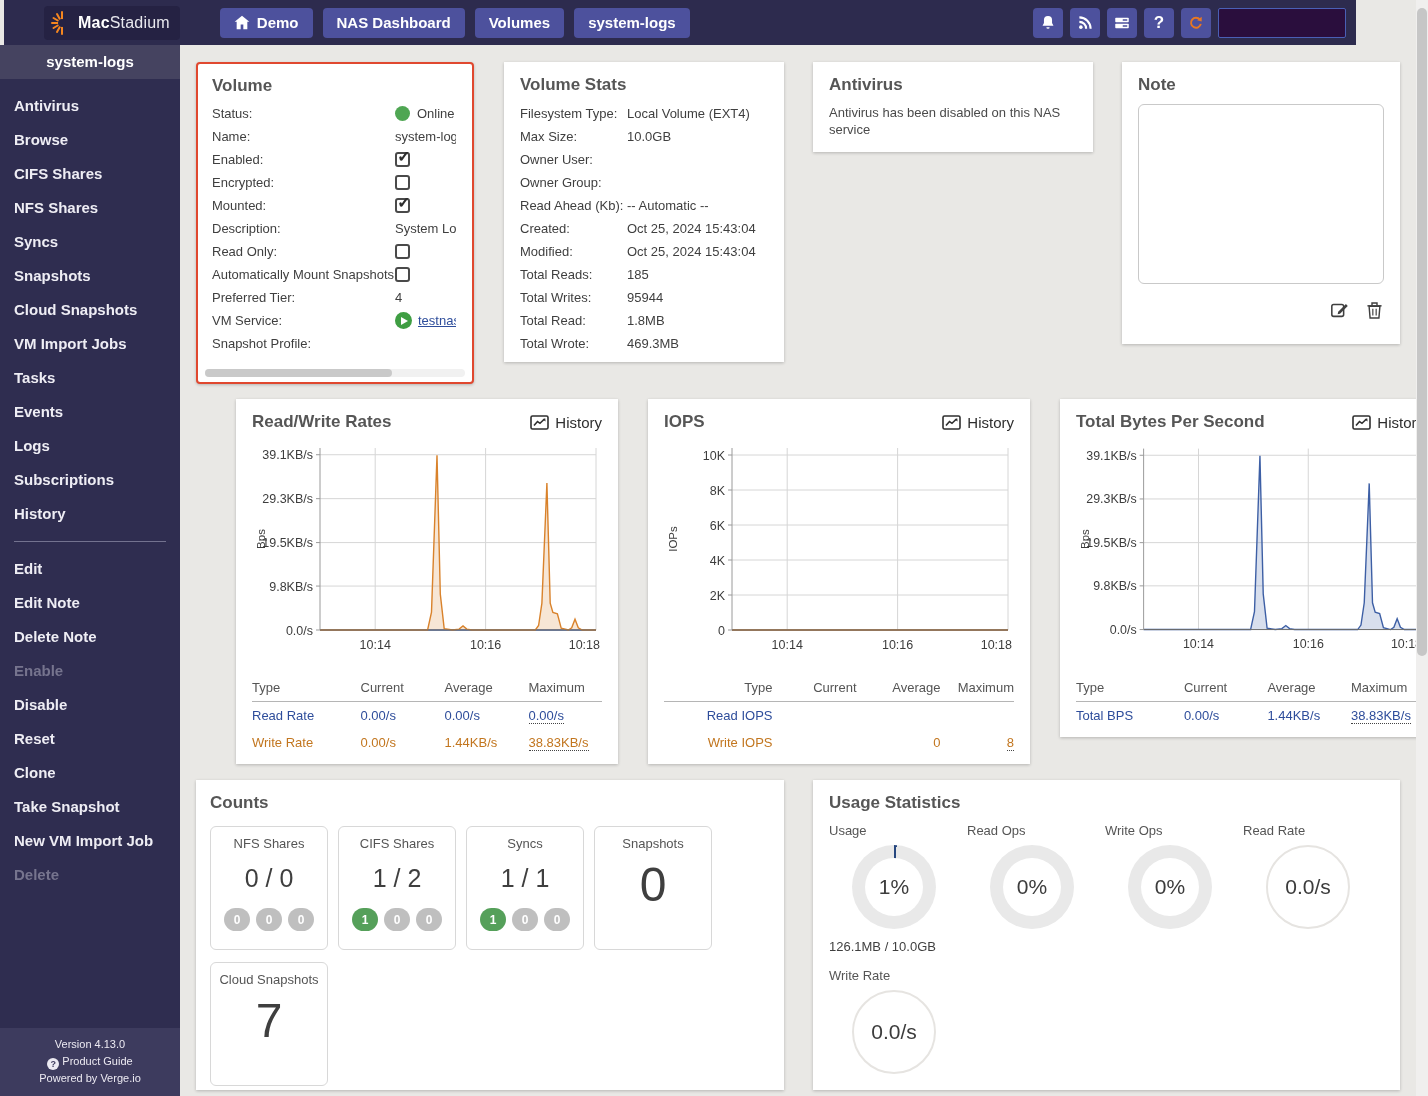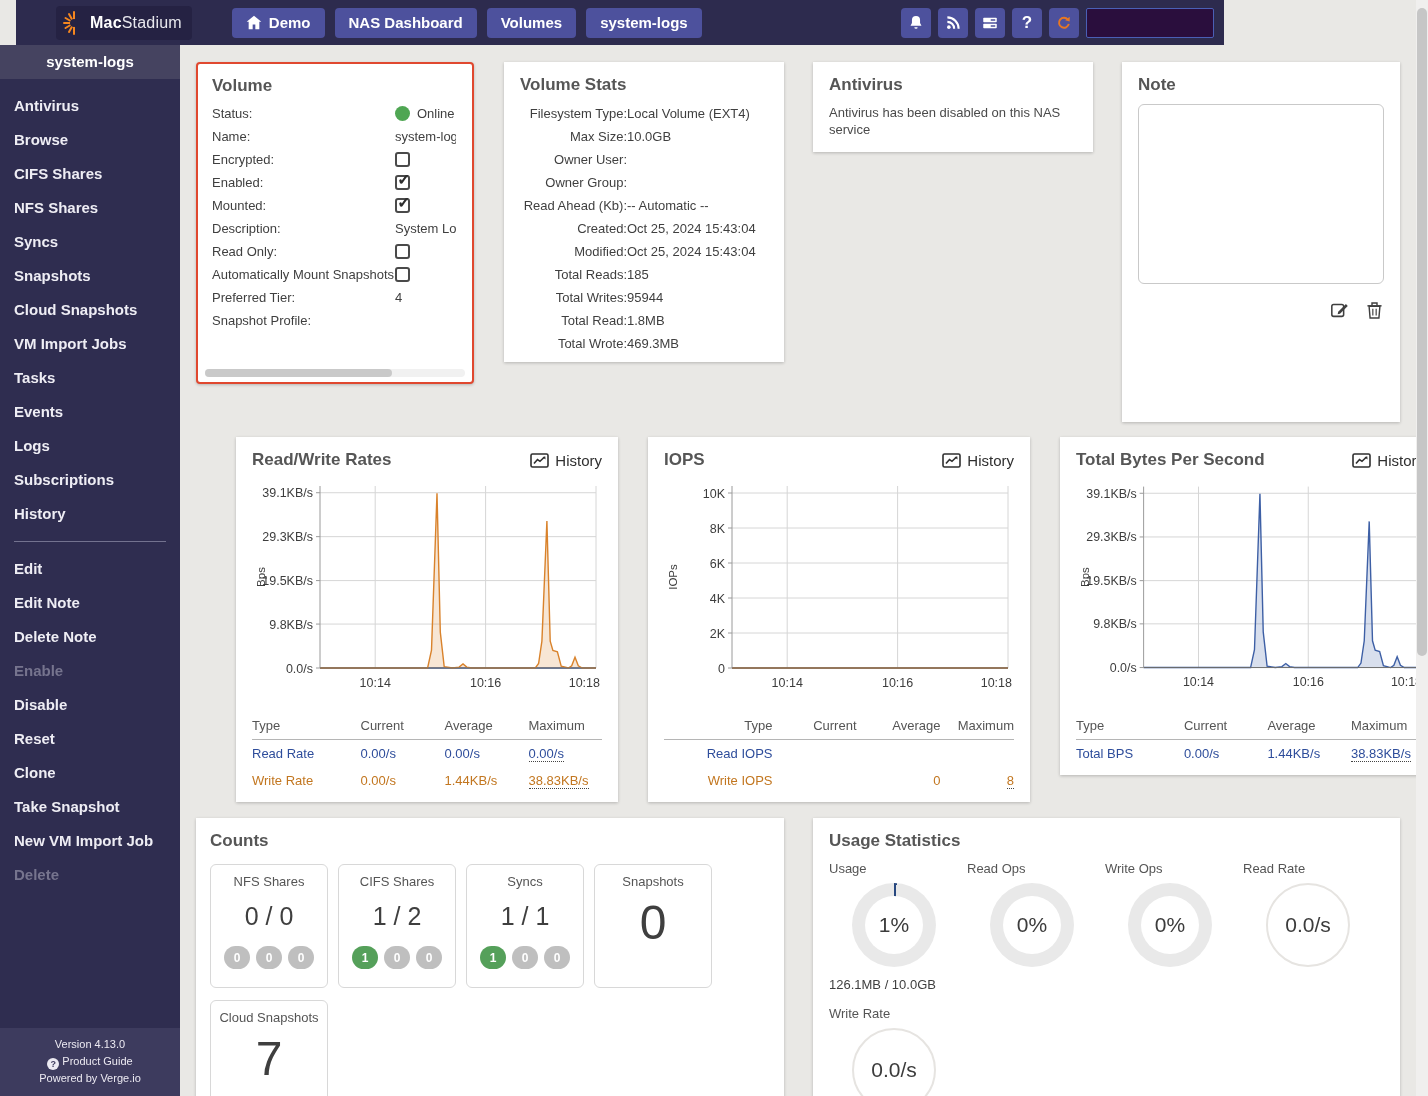--- a/index.html
+++ b/index.html
@@ -1,20 +1,20 @@
 <!DOCTYPE html>
 <html><head>
 <meta charset="utf-8">
 <style>
   * { box-sizing: border-box; margin: 0; padding: 0; }
   html,body { width:1428px; height:1096px; overflow:hidden; }
   body { font-family:"Liberation Sans", sans-serif; background:#e9e8e5; position:relative; color:#3f3f3f; }
 
   
-  .topbar { position:absolute; top:0; left:16px; width:1208px; height:45px; background:#2d2b4e;
+  .topbar { position:absolute; top:0; left:4px; width:1352px; height:45px; background:#2d2b4e;
             display:flex; align-items:center; z-index:20; }
   .logo { margin-left:40px; height:34px; display:flex; align-items:center; background:#252243;
           border-radius:4px; padding:0 10px 0 6px; }
   .logo-text { font-size:16px; color:#fff; margin-left:4px; letter-spacing:.2px; }
   .logo-text b { font-weight:bold; }
   .logo-text span.lt { font-weight:normal; color:#e8e8ee; }
   .crumbs { display:flex; gap:10px; margin-left:40px; }
   .crumb { background:#4d519d; color:#fff; border:none; height:30px; padding:0 14px; border-radius:4px;
            font-size:15px; font-weight:bold; display:flex; align-items:center; gap:7px; cursor:pointer;
            font-family:"Liberation Sans", sans-serif; }
@@ -62,29 +62,29 @@
   .play { display:inline-flex; width:17px; height:17px; border-radius:50%; background:#3f9e43; margin-right:6px;
           align-items:center; justify-content:center; flex:none; }
   .play::after { content:""; border-left:7px solid #fff; border-top:4px solid transparent; border-bottom:4px solid transparent; margin-left:2px; }
   .link { color:#2e4d9b; text-decoration:underline; cursor:pointer; font-size:13px; }
   .hscroll { position:absolute; bottom:5px; left:7px; right:7px; height:8px; background:#f1f1f1; border-radius:4px; }
   .hthumb { width:72%; height:8px; background:#c9c9c9; border-radius:4px; cursor:pointer; }
 
   
   .stats-card { width:280px; height:300px; padding:13px 16px; margin-left:30px; }
   .srow { display:flex; height:23px; align-items:center; font-size:13px; white-space:nowrap; }
-  .slabel { width:107px; flex:none;text-align:right; }
+  .slabel { width:107px; flex:none; }
   .stats-card .card-title { margin-bottom:7px; }
 
   
   .av-card { width:280px; height:90px; padding:13px 16px; margin-left:29px; }
   .av-text { font-size:13px; color:#4a4a4a; margin-top:9px; line-height:17px; }
 
   
-  .note-card { width:278px; height:360px; padding:13px 16px 10px; margin-left:29px; }
+  .note-card { width:278px; height:282px; padding:13px 16px 10px; margin-left:29px; }
   .note-box { width:100%; height:180px; border:1px solid #c9c9c9; border-radius:6px; margin-top:9px;
               resize:none; font-family:"Liberation Sans",sans-serif; font-size:13px; padding:6px; color:#333; }
   .note-actions { display:flex; justify-content:flex-end; gap:15px; margin-top:12px; }
   .note-actions svg { cursor:pointer; }
 
   
   .chart-card { width:382px; padding:13px 16px 8px; }
   .chart-card.c3 { width:380px; }
   .chart-head { display:flex; align-items:center; justify-content:space-between; }
   .history-link { display:flex; align-items:center; gap:6px; font-size:15px; color:#2f2f2f; cursor:pointer; }
@@ -247,32 +247,32 @@
         <span class="vval">
             <span class="dot"></span>
             <span>Online</span>
           </span>
       </div>
       <div class="vrow">
         <span class="vlabel">Name:</span>
         <span class="vval">system-logs</span>
       </div>
       <div class="vrow">
+        <span class="vlabel">Enabled:</span>
+        <span class="vval">
+            <span class="cb on"></span>
+          </span>
+      </div>
+      <div class="vrow">
         <span class="vlabel">Encrypted:</span>
         <span class="vval">
             <span class="cb"></span>
           </span>
       </div>
       <div class="vrow">
-        <span class="vlabel">Enabled:</span>
-        <span class="vval">
-            <span class="cb on"></span>
-          </span>
-      </div>
-      <div class="vrow">
         <span class="vlabel">Mounted:</span>
         <span class="vval">
             <span class="cb on"></span>
           </span>
       </div>
       <div class="vrow">
         <span class="vlabel">Description:</span>
         <span class="vval">System Logs (d</span>
       </div>
       <div class="vrow">
@@ -283,20 +283,27 @@
       </div>
       <div class="vrow">
         <span class="vlabel">Automatically Mount Snapshots:</span>
         <span class="vval">
             <span class="cb"></span>
           </span>
       </div>
       <div class="vrow">
         <span class="vlabel">Preferred Tier:</span>
         <span class="vval">4</span>
+      </div>
+      <div class="vrow">
+        <span class="vlabel">VM Service:</span>
+        <span class="vval">
+            <span class="play"></span>
+            <a class="link">testnas</a>
+          </span>
       </div>
       <div class="vrow">
         <span class="vlabel">Snapshot Profile:</span>
         <span class="vval"></span>
       </div>
       <div class="hscroll">
         <div class="hthumb"></div>
       </div>
     </div>
 

